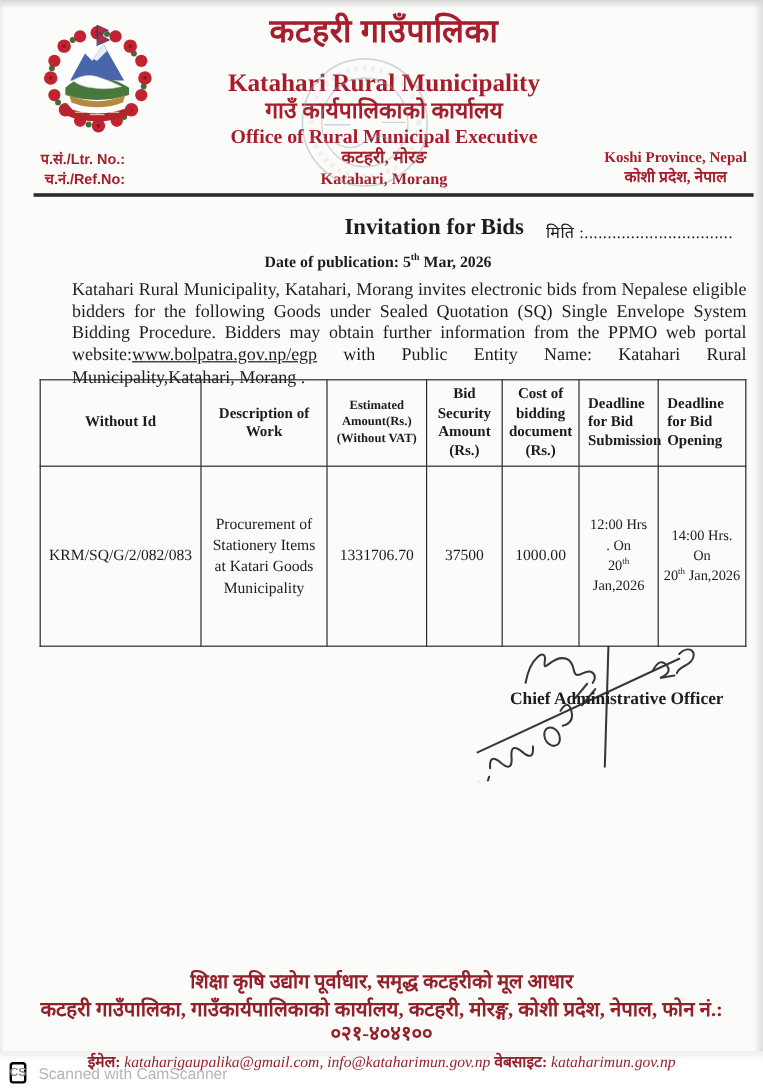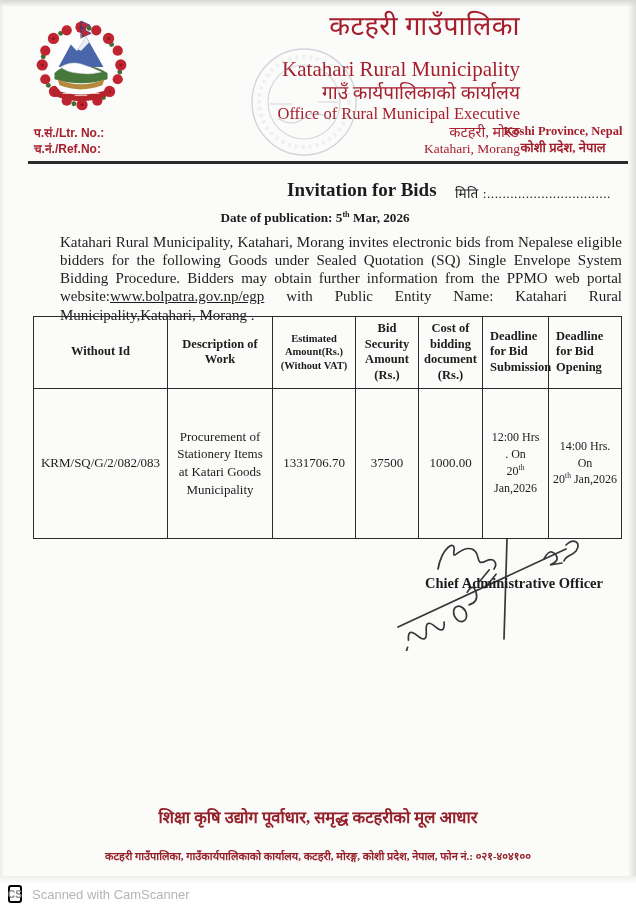--- a/index.html
+++ b/index.html
@@ -11,29 +11,29 @@
   }
   
   .scan-edge-top{position:absolute;left:0;top:0;width:100%;height:7px;background:linear-gradient(#cfcfcd,rgba(255,255,255,0));opacity:.85;}
   .scan-edge-right{position:absolute;right:0;top:0;width:8px;height:884px;background:linear-gradient(to left,#d6d6d4,rgba(255,255,255,0));opacity:.8;}
   .scan-edge-left{position:absolute;left:0;top:0;width:4px;height:884px;background:linear-gradient(to right,#e3e3e1,rgba(255,255,255,0));opacity:.7;}
   .scan-edge-bottom{position:absolute;left:0;top:876px;width:100%;height:8px;background:linear-gradient(#efeeec,#ffffff);}
   .scanner-strip{position:absolute;left:0;top:884px;width:100%;height:26px;background:#ffffff;}
 
   
   .emblem{position:absolute;left:30px;top:16px;width:102px;height:102px;}
-  .head-center{position:absolute;left:120px;top:12px;width:400px;text-align:right;color:#a61e2b;font-weight:normal;line-height:1.08;}
+  .head-center{position:absolute;left:120px;top:12px;width:400px;text-align:center;color:#a61e2b;font-weight:bold;line-height:1.08;}
   .h-np1{font-size:27px;letter-spacing:.5px;}
   .h-en1{font-size:21px;margin-top:17px;}
   .h-np2{font-size:19px;margin-top:2px;}
   .h-en2{font-size:16.5px;margin-top:2px;}
   .h-np3{font-size:14.5px;margin-top:2px;}
   .h-en3{font-size:13.5px;margin-top:1px;}
   .stamp{position:absolute;left:248px;top:46px;width:112px;height:112px;opacity:.42;pointer-events:none;}
-  .ltrref{position:absolute;left:34px;top:126px;color:#a61e2b;font-weight:bold;font-size:12px;line-height:1.3;font-family:"Liberation Sans",sans-serif;}
+  .ltrref{position:absolute;left:34px;top:126px;color:#a61e2b;font-weight:bold;font-size:12px;line-height:1.3;font-family:"Liberation Sans",sans-serif;text-align:right;}
   .province{position:absolute;left:492px;top:124px;width:142px;text-align:center;color:#a61e2b;font-weight:bold;line-height:1.25;}
   .prov-en{font-size:12.5px;}
   .prov-np{font-size:13px;}
   .head-rule{position:absolute;left:28px;top:161px;width:600px;height:3px;background:#2b2b2b;}
 
   
   .inv-title{position:absolute;left:287px;top:179px;font-size:19px;font-weight:bold;}
   .miti{position:absolute;left:455px;top:184px;font-size:13.5px;letter-spacing:.5px;}
   .pub-date{position:absolute;left:0;top:210px;width:630px;text-align:center;font-size:13.2px;font-weight:bold;}
   sup{font-size:.62em;}
@@ -51,21 +51,21 @@
   .dl-cell{vertical-align:middle;}
 
   
   .sig-block{position:absolute;left:380px;top:533px;width:252px;height:118px;}
   .sig-scribble{position:absolute;left:0;top:0;width:252px;height:118px;}
   .sig-title{position:absolute;left:45px;top:42px;font-size:14.5px;font-weight:bold;white-space:nowrap;}
 
   
   .footer{position:absolute;left:0;top:808px;width:636px;text-align:center;color:#94202a;line-height:1.2;}
   .f-slogan{font-size:16.5px;font-weight:bold;}
-  .f-address{font-size:11px;font-weight:bold;margin-top:22px;}
+  .f-address{font-size:17px;font-weight:bold;margin-top:4px;}
   .f-contact{font-size:13px;margin-top:4px;}
   .f-contact .lbl{font-weight:bold;font-style:normal;}
   .f-contact .val{font-style:italic;font-weight:500;}
 
   
   .cs-badge{position:absolute;left:8px;top:885px;width:14px;height:18px;border:2px solid #000000;border-radius:3px;color:#8d8d8d;font-family:"Liberation Sans",sans-serif;font-size:10px;font-weight:bold;display:flex;align-items:center;justify-content:center;background:#fff;}
   .cs-label{position:absolute;left:32px;top:887px;color:#b5b5b5;font-family:"Liberation Sans",sans-serif;font-size:13px;}
 </style>
 </head>
 <body>
@@ -221,18 +221,24 @@
           <path d="M 110,58 l 14,-6 M 112,66 l 16,-7"></path>
           <path d="M 6,84 l 10,10 M 16,84 l -10,10"></path>
         </g>
       </g>
     </svg>
   </div>
 
   <div class="footer">
     <div class="f-slogan">शिक्षा कृषि उद्योग पूर्वाधार, समृद्ध कटहरीको मूल आधार</div>
     <div class="f-address">कटहरी गाउँपालिका, गाउँकार्यपालिकाको कार्यालय, कटहरी, मोरङ्ग, कोशी प्रदेश, नेपाल, फोन नं.: ०२१-४०४१००</div>
+    <div class="f-contact">
+      <span class="lbl">ईमेल:</span>
+      <span class="val">kataharigaupalika@gmail.com, info@kataharimun.gov.np</span>
+      <span class="lbl">वेबसाइट:</span>
+      <span class="val">kataharimun.gov.np</span>
+    </div>
   </div>
 
   <div class="cs-badge">CS</div>
   <div class="cs-label">Scanned with CamScanner</div>
 
 </div>
 
 </body></html>

